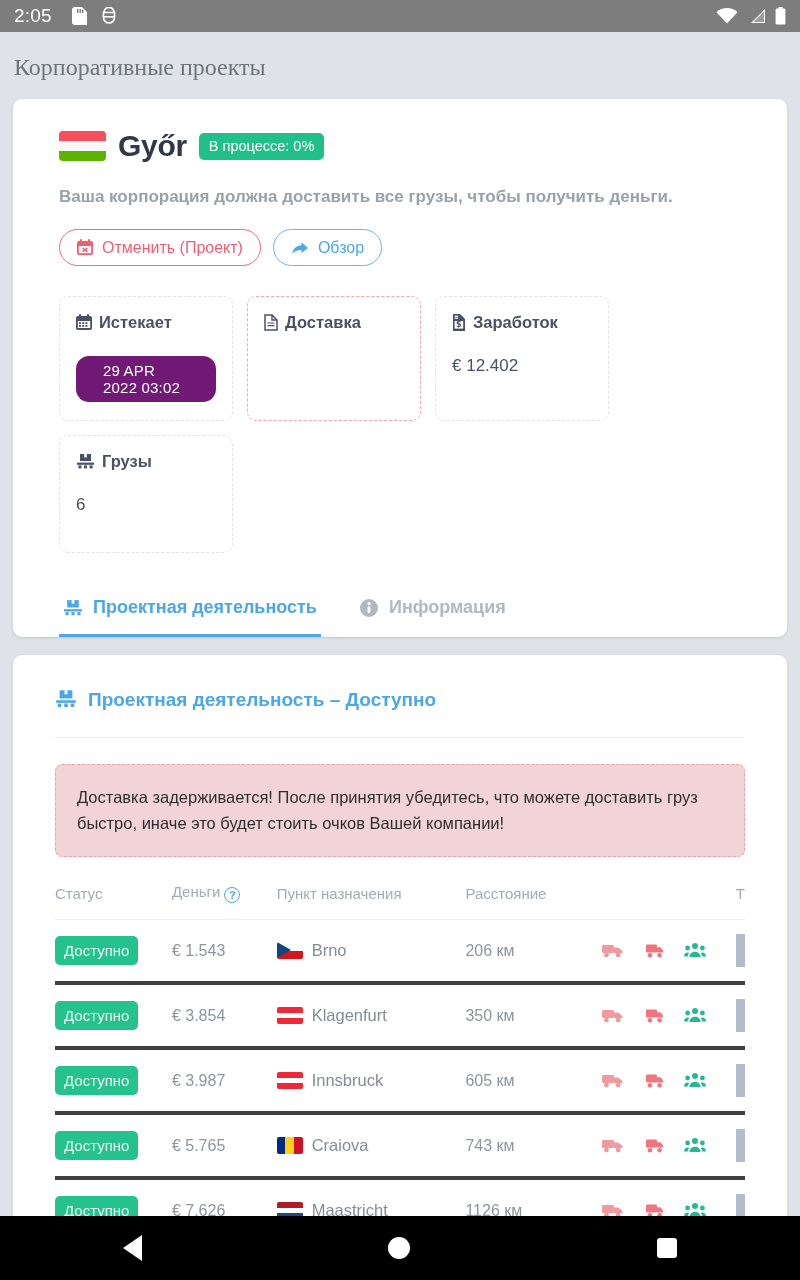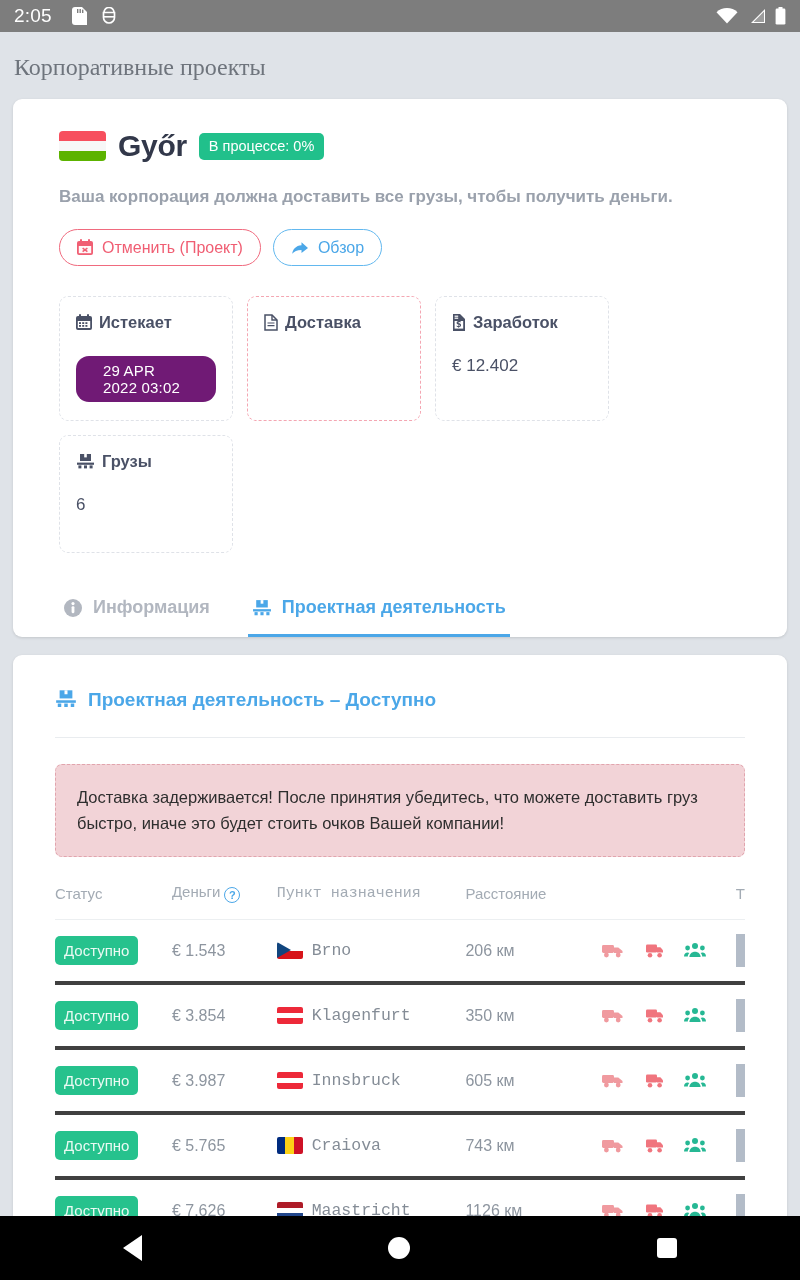--- a/index.html
+++ b/index.html
@@ -110,21 +110,21 @@
   .table-wrap { margin: 26px 42px 0 42px; overflow: hidden; }
   table { width: 900px; border-collapse: collapse; }
   thead th {
     text-align: left; font-size: 15px; font-weight: 400; color: #a3abb4;
     padding: 0 0 16px 0; white-space: nowrap;
   }
   thead tr { border-bottom: 1px solid #eceff1; }
   tbody td { padding: 14px 0; border-bottom: 4px solid #404040; vertical-align: middle; }
   .col-status { width: 96px; }
   .col-money  { width: 86px; }
-  .col-dest   { width: 155px; font-family: Liberation Mono, monospace; }
+  .col-dest   { width: 155px; }
   .col-dist   { width: 112px; }
   .col-icons  { width: 110px; }
   .col-type   { width: 180px; }
 
   .badge-avail {
     display: inline-block; background: #26c28d; color: #eafaf3;
     font-size: 15px; padding: 6px 9px; border-radius: 5px;
   }
   .money { font-size: 16px; color: #8d959f; }
   .dest { display: flex; align-items: center; gap: 9px; font-size: 16.5px; color: #848c96; }
@@ -310,42 +310,42 @@
             <span>Грузы</span>
           </div>
           <div class="stat-val">6</div>
         </div>
 
       </div>
     </div>
 
     <div class="tabs-wrap">
       <div class="tabs">
-        <div class="tab">
-          <span>
-            <svg width="20" height="20" viewBox="0 0 20 20">
-                <circle cx="10" cy="10" r="9" fill="#b2b7c0"></circle>
-                <circle cx="10" cy="5.6" r="1.6" fill="#fff"></circle>
-                <rect x="8.6" y="8.2" width="2.8" height="7" rx="1.1" fill="#fff"></rect>
-              </svg>
-          </span>
-          <span>Информация</span>
-        </div>
         <div class="tab active">
           <span>
             <svg width="20" height="18" viewBox="0 0 19 17">
                 <rect x="4" y="1" width="11" height="7" fill="#4ba7e8"></rect>
                 <rect x="8.2" y="1" width="2.6" height="3.4" fill="#fff"></rect>
                 <rect x="1" y="9.6" width="17" height="2.2" fill="#4ba7e8"></rect>
                 <rect x="2.4" y="12.4" width="3" height="3" fill="#4ba7e8"></rect>
                 <rect x="8" y="12.4" width="3" height="3" fill="#4ba7e8"></rect>
                 <rect x="13.6" y="12.4" width="3" height="3" fill="#4ba7e8"></rect>
               </svg>
           </span>
           <span>Проектная деятельность</span>
+        </div>
+        <div class="tab">
+          <span>
+            <svg width="20" height="20" viewBox="0 0 20 20">
+                <circle cx="10" cy="10" r="9" fill="#b2b7c0"></circle>
+                <circle cx="10" cy="5.6" r="1.6" fill="#fff"></circle>
+                <rect x="8.6" y="8.2" width="2.8" height="7" rx="1.1" fill="#fff"></rect>
+              </svg>
+          </span>
+          <span>Информация</span>
         </div>
       </div>
     </div>
   </div>
 
   <div class="card">
     <div class="sec-title">
       <span>
         <svg width="22" height="20" viewBox="0 0 19 17">
             <rect x="4" y="1" width="11" height="7" fill="#4ba7e8"></rect>

